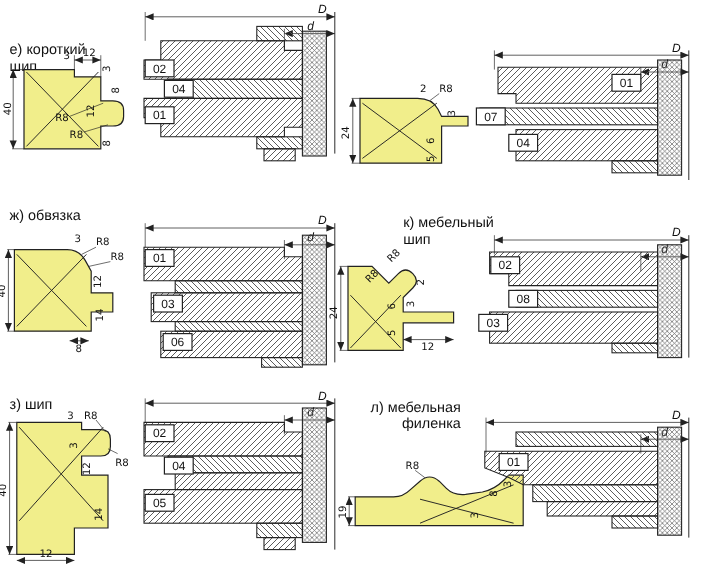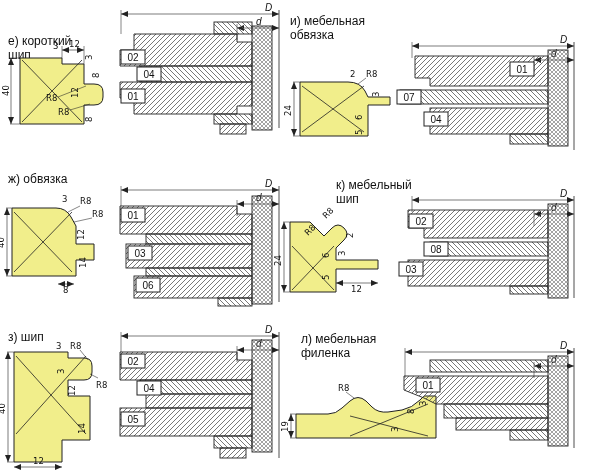--- a/index.html
+++ b/index.html
@@ -21,23 +21,22 @@
   .dd-text{font:10px "Liberation Sans",sans-serif;font-style:italic;}
 </style>
 </head>
 <body>
 
 <div id="stage">
 
   <div class="title" style="left:8px;top:6px;width:86px;margin-top:28px;">е) короткий шип</div>
   <div class="title" style="left:8px;top:172px;width:96px;">ж) обвязка</div>
   <div class="title" style="left:8px;top:330px;width:80px;">з) шип</div>
-  <div class="title" style="left:290px;top:14px;width:100px;">и) мебельная обвязка</div>
   <div class="title" style="left:288px;top:178px;width:100px;margin-left:48px;">к) мебельный шип</div>
-  <div class="title" style="left:301px;top:332px;width:100px;">л) мебельная филенка</div>
+  <div class="title" style="left:284px;top:332px;width:100px;text-align:right;">л) мебельная филенка</div>
 
   <svg width="600" height="472" viewBox="0 0 600 472">
     <defs>
       <pattern id="h1" width="5" height="5" patternUnits="userSpaceOnUse">
           <path d="M0,5 L5,0" stroke="#555" stroke-width="0.8"></path>
         </pattern>
       <pattern id="h2" width="5" height="5" patternUnits="userSpaceOnUse">
           <path d="M0,0 L5,5" stroke="#555" stroke-width="0.8"></path>
         </pattern>
       <pattern id="hx" width="4" height="4" patternUnits="userSpaceOnUse">

